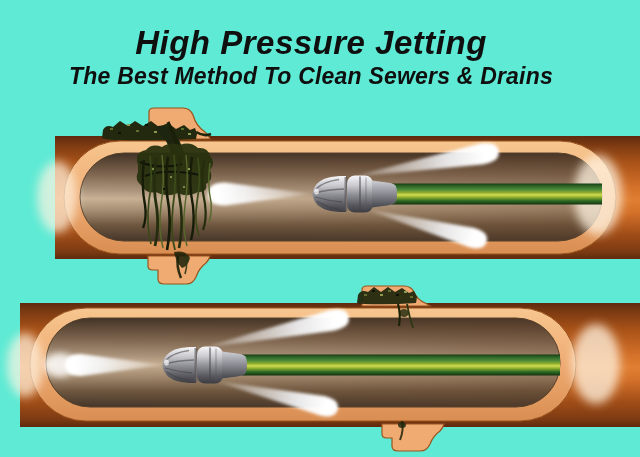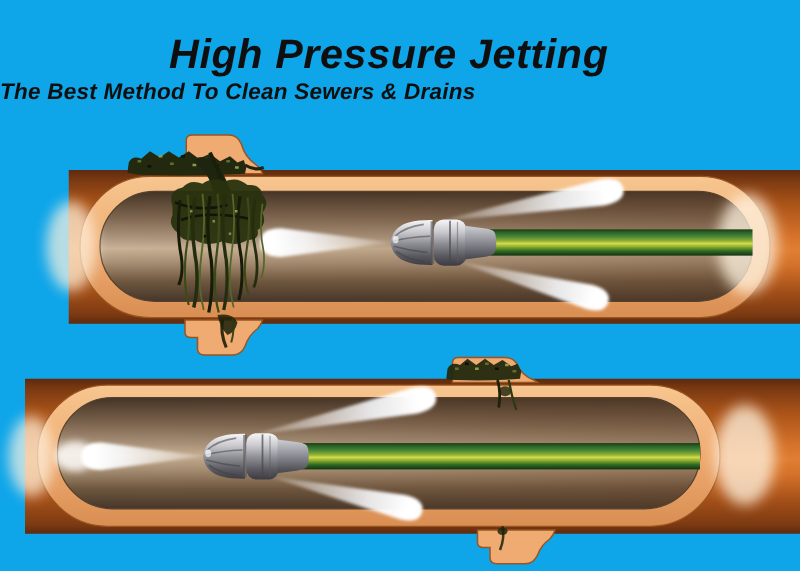--- a/index.html
+++ b/index.html
@@ -1,27 +1,27 @@
 <!DOCTYPE html>
 <html><head>
 <meta charset="utf-8">
 <style>
   html,body{margin:0;padding:0;background:#fff;}
   .canvas{
-    position:relative;width:640px;height:457px;background:#0ea5e9;overflow:hidden;
+    position:relative;width:640px;height:457px;background:#5eead4;overflow:hidden;
     font-family:"Liberation Sans",sans-serif;
   }
   .title{
     position:absolute;top:24px;left:0;width:622px;text-align:center;
     font-size:33px;font-weight:bold;font-style:italic;letter-spacing:.5px;
     color:#0f0f0f;white-space:nowrap;
   }
   .subtitle{
-    position:absolute;top:63px;left:0;width:622px;
-    font-size:18px;font-weight:bold;font-style:italic;letter-spacing:.2px;
+    position:absolute;top:63px;left:0;width:622px;text-align:center;
+    font-size:23px;font-weight:bold;font-style:italic;letter-spacing:.2px;
     color:#0f0f0f;white-space:nowrap;
   }
   svg{position:absolute;left:0;top:0;}
 </style>
 </head>
 <body>
 
 <div class="canvas">
   <div class="title">High Pressure Jetting</div>
   <div class="subtitle">The Best Method To Clean Sewers &amp; Drains</div>

